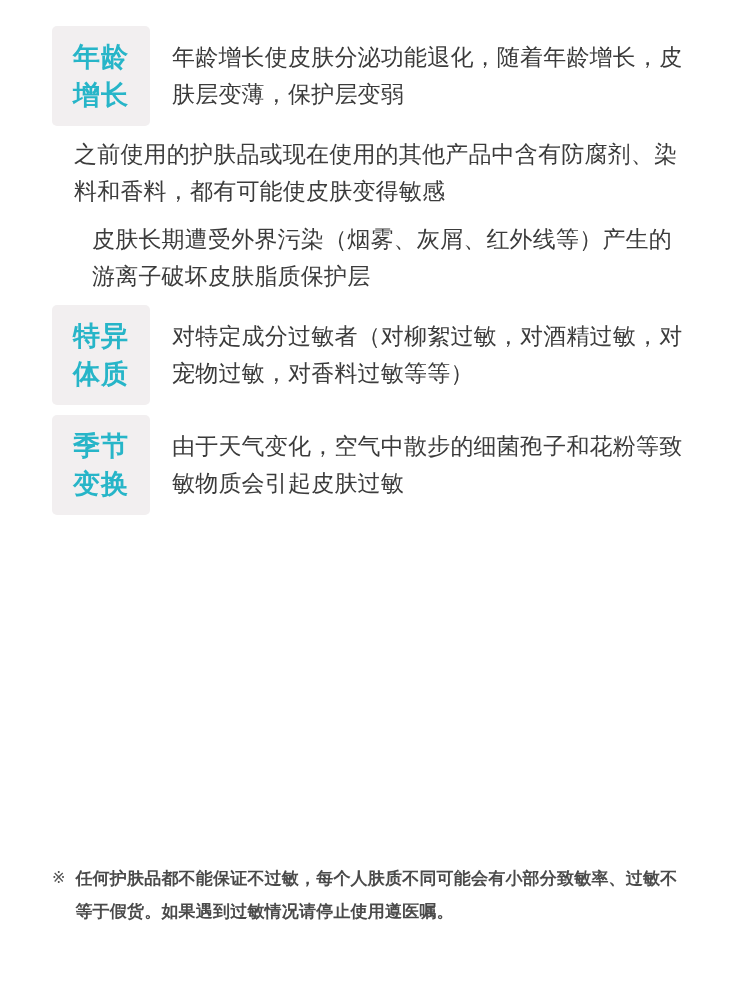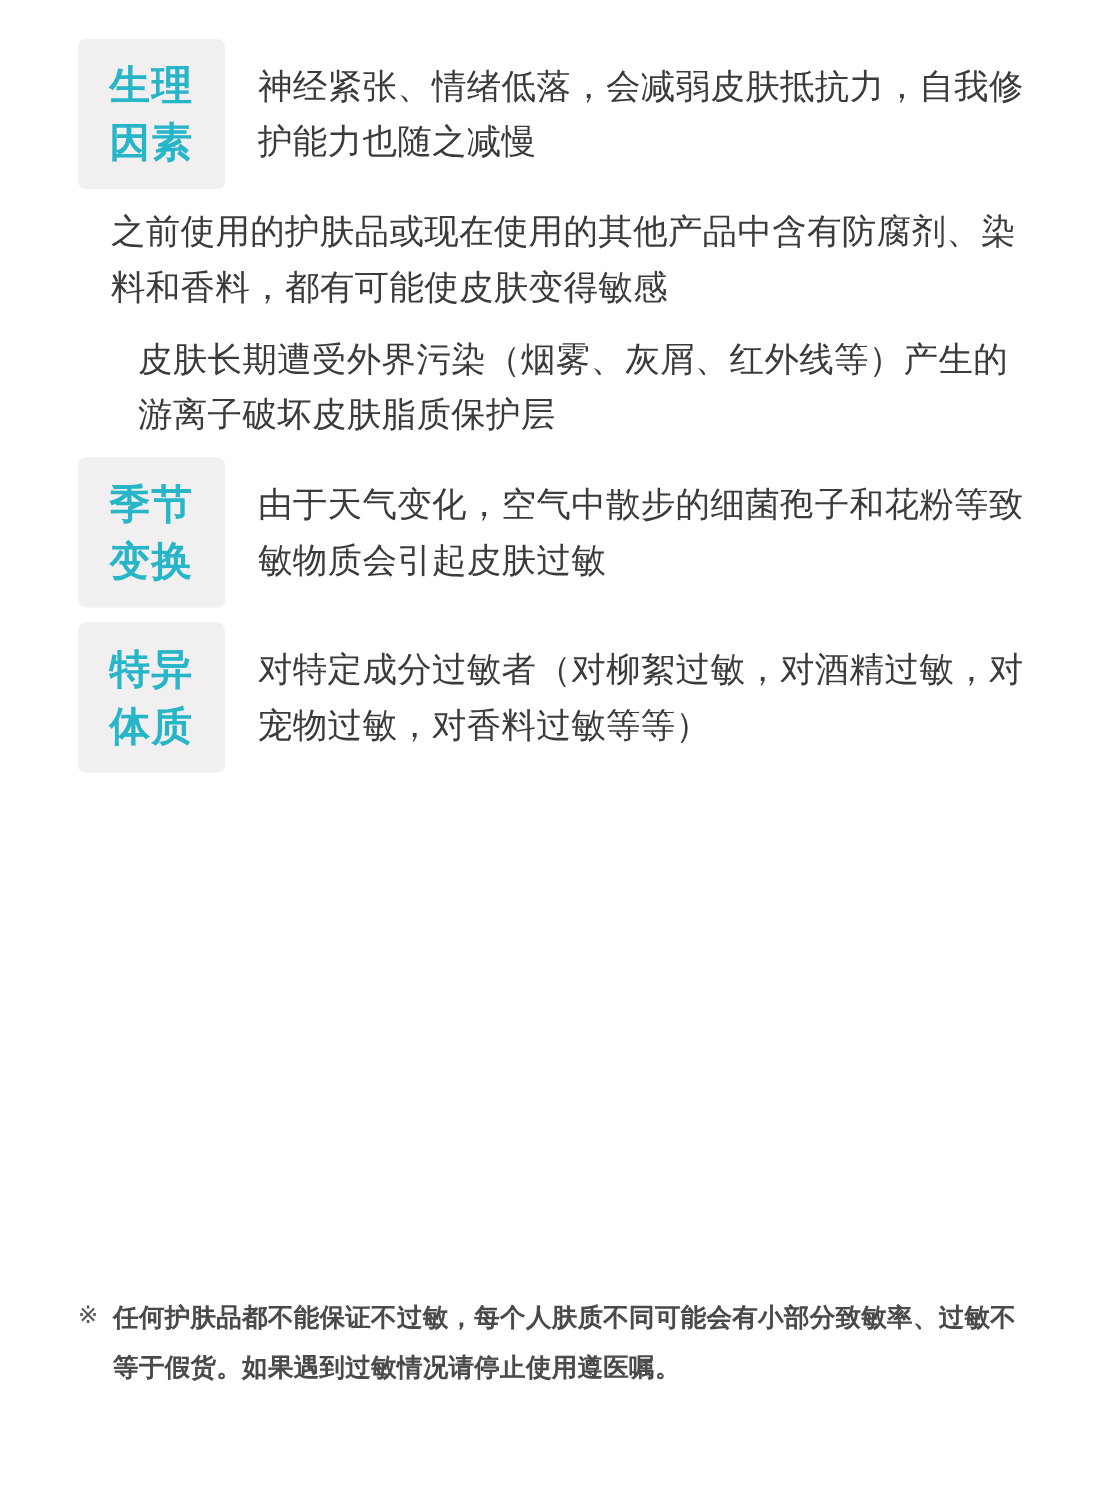--- a/index.html
+++ b/index.html
@@ -97,60 +97,60 @@
     font-weight: bold;
   }
 </style>
 </head>
 <body>
 
 <div class="page">
 
   <div class="rows">
 
-
     <div class="row">
       <div class="tag">
-        <span class="ln">生理</span>
-        <span class="ln">因素</span>
+        <span class="ln">年龄</span>
+        <span class="ln">增长</span>
       </div>
       <div class="desc">
-        <p>神经紧张、情绪低落，会减弱皮肤抵抗力，自我修护能力也随之减慢</p>
+        <p>年龄增长使皮肤分泌功能退化，随着年龄增长，皮肤层变薄，保护层变弱</p>
       </div>
     </div>
+
 
     <div class="row">
       <div class="desc">
         <p>之前使用的护肤品或现在使用的其他产品中含有防腐剂、染料和香料，都有可能使皮肤变得敏感</p>
       </div>
     </div>
 
     <div class="row">
       <div class="desc indent">
         <p>皮肤长期遭受外界污染（烟雾、灰屑、红外线等）产生的游离子破坏皮肤脂质保护层</p>
       </div>
     </div>
 
     <div class="row">
       <div class="tag">
+        <span class="ln">特异</span>
+        <span class="ln">体质</span>
+      </div>
+      <div class="desc">
+        <p>对特定成分过敏者（对柳絮过敏，对酒精过敏，对宠物过敏，对香料过敏等等）</p>
+      </div>
+    </div>
+
+    <div class="row">
+      <div class="tag">
         <span class="ln">季节</span>
         <span class="ln">变换</span>
       </div>
       <div class="desc">
         <p>由于天气变化，空气中散步的细菌孢子和花粉等致敏物质会引起皮肤过敏</p>
-      </div>
-    </div>
-
-    <div class="row">
-      <div class="tag">
-        <span class="ln">特异</span>
-        <span class="ln">体质</span>
-      </div>
-      <div class="desc">
-        <p>对特定成分过敏者（对柳絮过敏，对酒精过敏，对宠物过敏，对香料过敏等等）</p>
       </div>
     </div>
 
   </div>
 
   <div class="footnote">
     <span class="mark">※</span>
     <span class="fn-text">任何护肤品都不能保证不过敏，每个人肤质不同可能会有小部分致敏率、过敏不等于假货。如果遇到过敏情况请停止使用遵医嘱。</span>
   </div>
 

